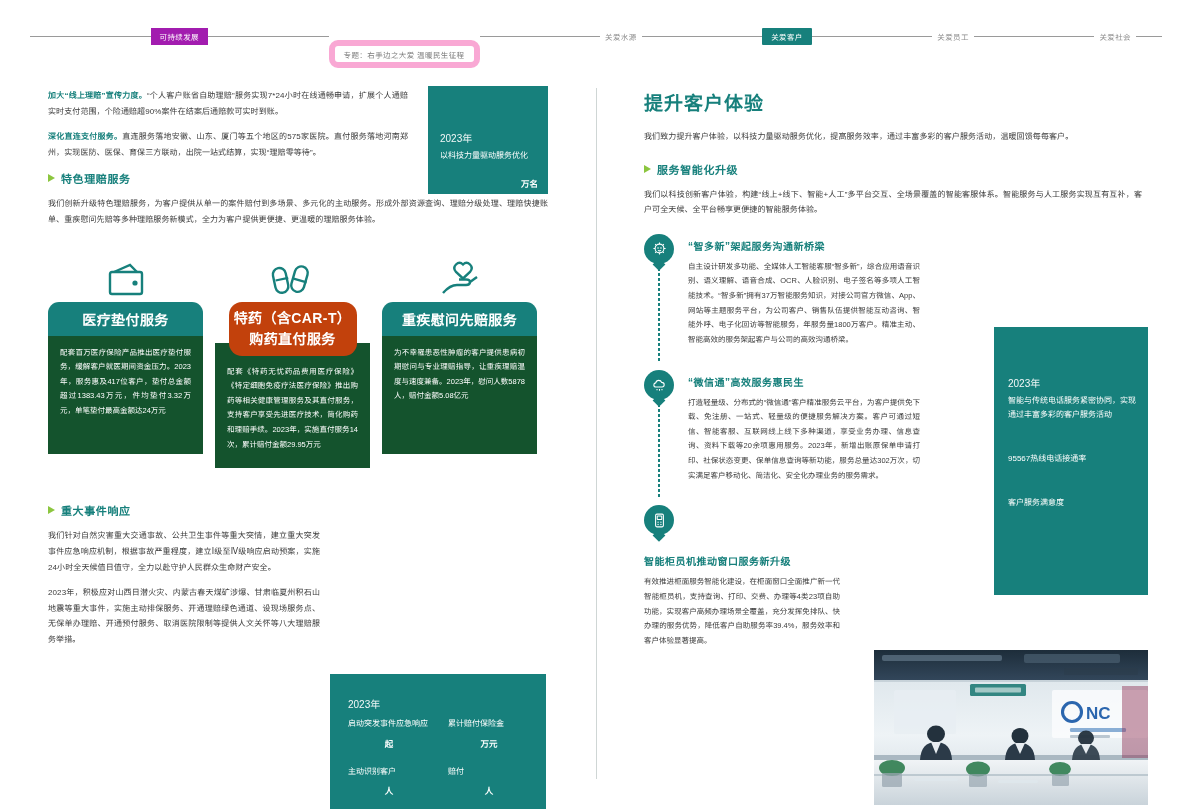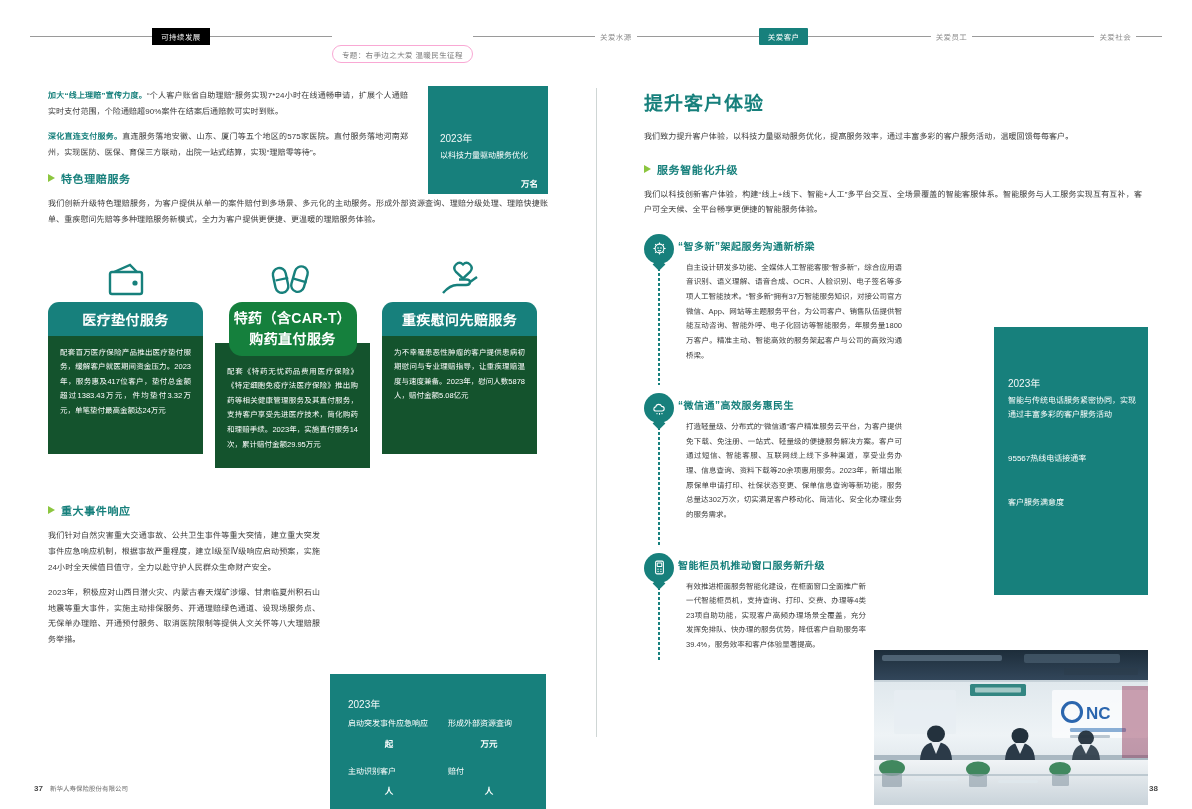--- a/index.html
+++ b/index.html
@@ -38,34 +38,34 @@
   }
   .nav-rule.short { flex: 0 0 26px; }
   .nav-item {
     font-size: 7.5px;
     color: #8c8c8c;
     white-space: nowrap;
     padding: 0 5px;
     letter-spacing: .4px;
   }
   .nav-item.pill {
-    border: 1px solid #f9a8d4;
+    border: 6px solid #f9a8d4;
     border-radius: 9px;
     padding: 2.5px 9px;
     color: #7d7d7d;
     margin-top: 36px;
   }
   .nav-item.active {
     background: #17807c;
     color: #ffffff;
     padding: 3px 9px;
     border-radius: 1px;
   }
   .nav-item.gray-block {
-    background: #000000;
+    background: #a21caf;
     color: #ffffff;
     padding: 3px 9px;
   }
 
   
   .content {
     flex: 1 1 auto;
     display: flex;
     position: relative;
   }
@@ -178,21 +178,21 @@
     background: #17807c;
     color: #ffffff;
     font-size: 14px;
     text-align: center;
     padding: 7px 4px;
     border-radius: 11px 11px 0 0;
     font-weight: bold;
     letter-spacing: .4px;
   }
   .card.alt .cap {
-    background: #15803d;
+    background: #c2410c;
     border-radius: 13px;
     line-height: 1.5;
     padding: 6px 4px;
     position: relative;
     z-index: 2;
     width: 120px;
     margin: 0 auto;
   }
   .card .cap.two { line-height: 1.5; }
   .card .body {
@@ -223,21 +223,21 @@
   .stat-event .grid {
     display: flex;
     gap: 18px;
   }
   .stat-event .cell { flex: 1; }
   .stat-event .u { text-align: center; margin-top: 6px; font-weight: bold; font-size: 8.5px;}
 
   
   .feature {
     display: flex;
-    gap: 0;
+    gap: 10px;
     position: relative;
     margin-bottom: 14px;
   }
   .rail {
     width: 34px;
     flex: 0 0 34px;
     position: relative;
   }
   .bubble {
     width: 30px; height: 30px;
@@ -272,21 +272,21 @@
   h4.feat-title {
     font-size: 10px;
     color: #17807c;
     font-weight: bold;
     margin: 4px 0 7px 0;
     letter-spacing: .5px;
   }
   p.feat-text {
     font-size: 7.5px;
     line-height: 1.95;
-    margin: 8px;
+    margin: 0;
     text-align: justify;
     color: #3a3a3a;
   }
   .feat-body.narrow { max-width: 232px; }
 
   
   .stat-cx {
     position: absolute;
     right: 44px;
     top: 255px;
@@ -425,21 +425,21 @@
       </div>
 
       <div class="statbox stat-event">
         <div class="yr">2023年</div>
         <div class="grid" style="margin-top:6px;">
           <div class="cell">
             <div class="lbl">启动突发事件应急响应</div>
             <div class="u">起</div>
           </div>
           <div class="cell">
-            <div class="lbl">形成外部资源查询</div>
+            <div class="lbl">累计赔付保险金</div>
             <div class="u">万元</div>
           </div>
         </div>
         <div class="grid" style="margin-top:16px;">
           <div class="cell">
             <div class="lbl">主动识别客户</div>
             <div class="u">人</div>
           </div>
           <div class="cell">
             <div class="lbl">赔付</div>
@@ -492,21 +492,21 @@
               </svg>
             </div>
             <div class="dots"></div>
           </div>
           <div class="feat-body narrow">
             <h4 class="feat-title">“微信通”高效服务惠民生</h4>
             <p class="feat-text">打造轻量级、分布式的“微信通”客户精准服务云平台，为客户提供免下载、免注册、一站式、轻量级的便捷服务解决方案。客户可通过短信、智能客服、互联网线上线下多种渠道，享受业务办理、信息查询、资料下载等20余项惠用服务。2023年，新增出账原保单申请打印、社保状态变更、保单信息查询等新功能，服务总量达302万次，切实满足客户移动化、简洁化、安全化办理业务的服务需求。</p>
           </div>
         </div>
 
-        <div class="feature" style="margin-top:22px;">
+        <div class="feature" style="margin-top:22px;flex-direction:column;">
           <div class="rail">
             <div class="bubble">
               <svg width="15" height="17" viewBox="0 0 20 24" fill="none" stroke="#ffffff" stroke-width="1.5">
                 <rect x="4.5" y="3" width="11" height="18" rx="1.8"></rect>
                 <rect x="6.8" y="5.6" width="6.4" height="5" rx="0.7"></rect>
                 <circle cx="8" cy="14.3" r="0.95" fill="#ffffff" stroke="none"></circle>
                 <circle cx="12" cy="14.3" r="0.95" fill="#ffffff" stroke="none"></circle>
                 <circle cx="8" cy="17.6" r="0.95" fill="#ffffff" stroke="none"></circle>
                 <circle cx="12" cy="17.6" r="0.95" fill="#ffffff" stroke="none"></circle>
               </svg>
@@ -596,24 +596,14 @@
           <rect x="178" y="124" width="17" height="12" rx="1.5" fill="#98a6b0" opacity=".7"></rect>
           <rect x="248" y="36" width="26" height="72" fill="#8e2f52" opacity=".45"></rect>
           <rect x="40" y="128" width="44" height="3" rx="1" fill="#dfe7ec" opacity=".8"></rect>
           <rect x="124" y="130" width="40" height="3" rx="1" fill="#dfe7ec" opacity=".8"></rect>
         </svg>
       </div>
 
     </div>
   </div>
 
-  <div class="footer">
-    <div class="left">
-      <span class="pg">37</span>
-      <span>新华人寿保险股份有限公司</span>
-    </div>
-    <div class="right">
-      <span>环境、社会及治理（ESG）报告暨社会责任报告</span>
-      <span class="pg">38</span>
-    </div>
-  </div>
 
 </div>
 
 </body></html>

